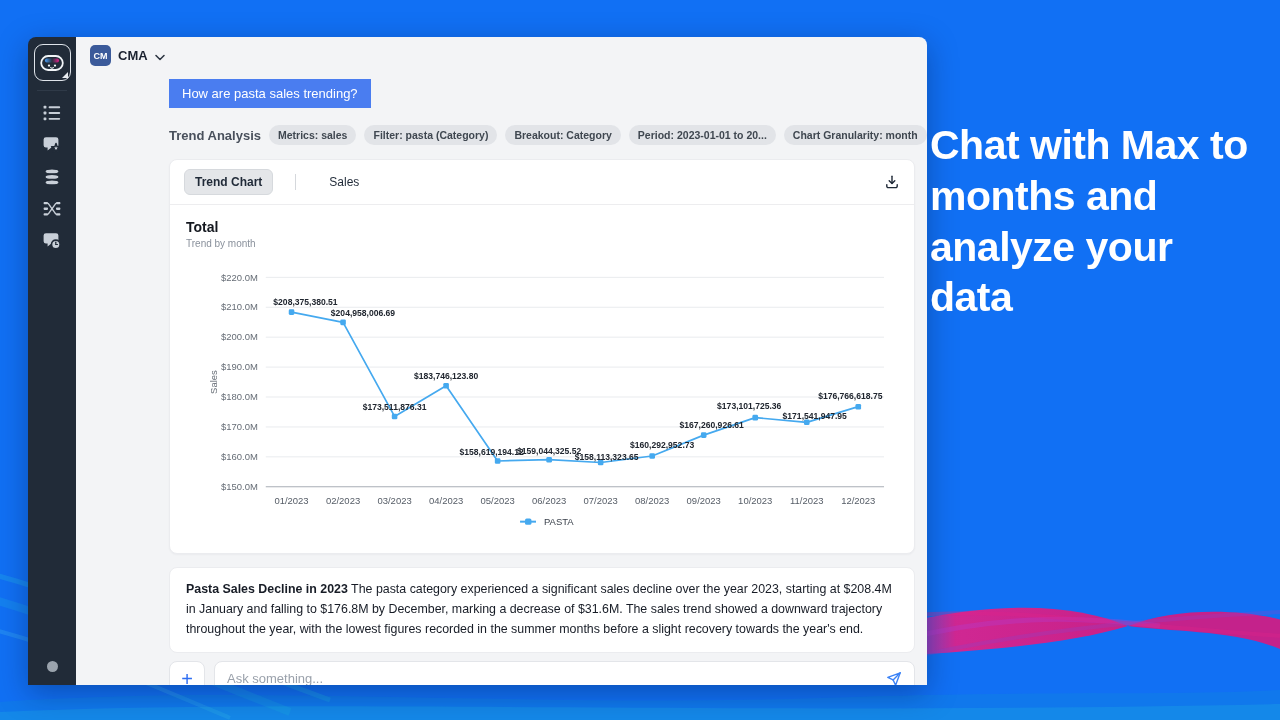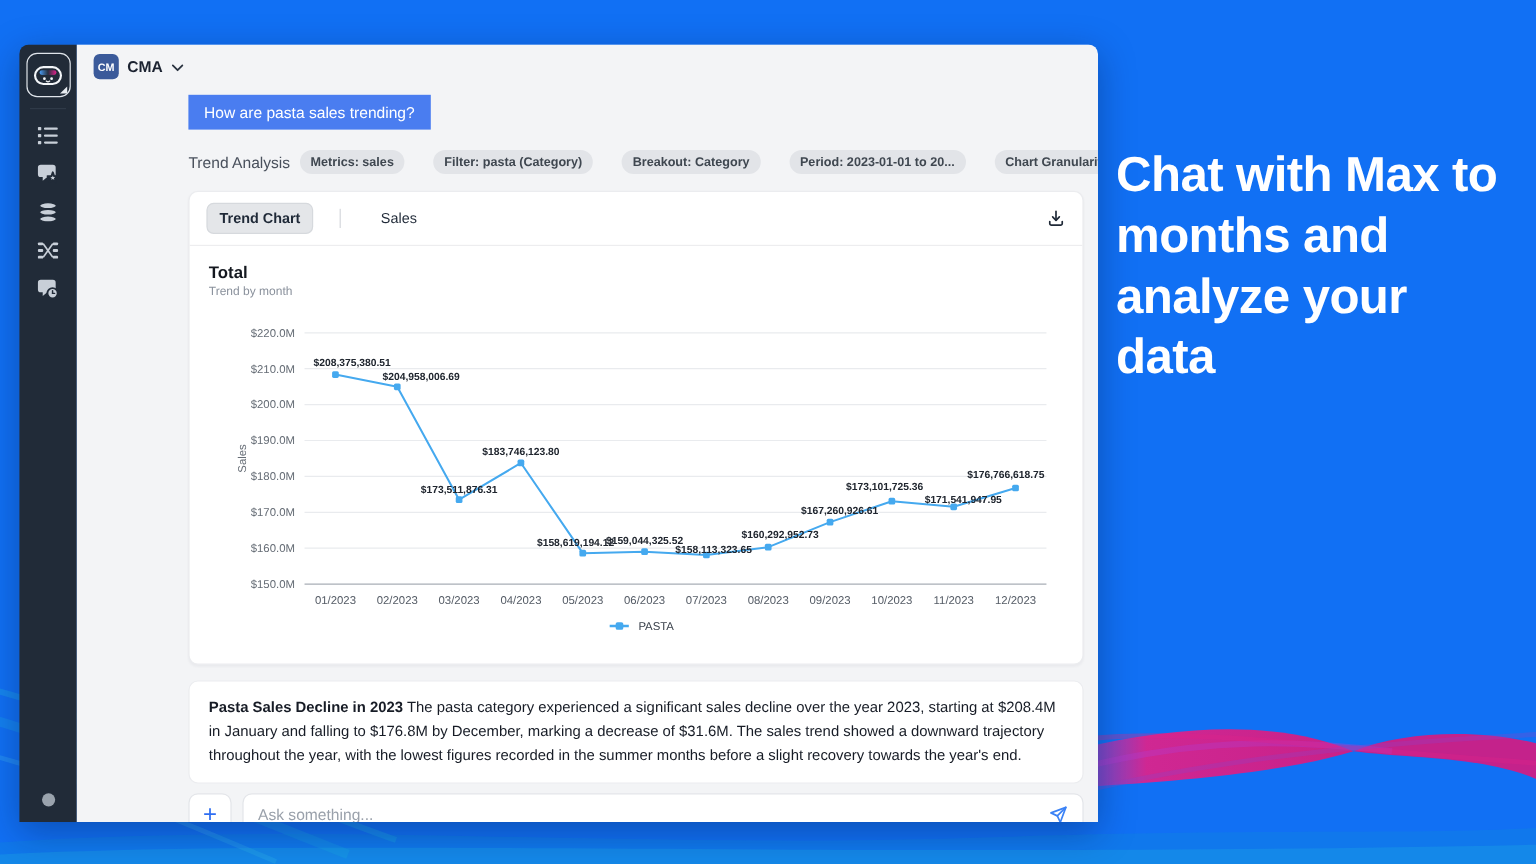--- a/index.html
+++ b/index.html
@@ -12,21 +12,21 @@
   
   .bg-waves { position:absolute; inset:0; width:1280px; height:720px; z-index:0; }
   
   .hero {
     position:absolute; left:930px; top:120px; width:335px; z-index:2;
     color:#ffffff; font-size:41px; font-weight:700; line-height:1.24;
     letter-spacing:-0.5px;
   }
   
   .app-window {
-    position:absolute; left:16px; top:37px; width:899px; height:648px; z-index:1;
+    position:absolute; left:28px; top:37px; width:899px; height:648px; z-index:1;
     display:flex; overflow:hidden; border-radius:8px 8px 0 0;
     box-shadow:0 8px 30px rgba(0,20,60,.35);
   }
   
   .sidebar {
     width:48px; background:#212b38; display:flex; flex-direction:column; align-items:center;
     padding-top:7px; flex-shrink:0;
   }
   .logo-box {
     width:37px; height:37px; border:1.5px solid #dfe4ea; border-radius:9px;
@@ -54,22 +54,22 @@
   .ws-caret svg { width:10px; height:7px; stroke:#2a3340; }
   .content-col { margin:0 12px 0 93px; display:flex; flex-direction:column; }
   
   .bubble-row { margin-top:13px; }
   .user-bubble {
     display:inline-block; background:#4a7df0; color:#fff; font-size:13px;
     padding:7px 13px; border-radius:0;
   }
   
   .meta-row { margin-top:17px; display:flex; align-items:center; gap:8px; }
-  .meta-title { font-size:13px; color:#49505c; white-space:nowrap; }
-  .chips { display:flex; align-items:flex-end; gap:24px; flex-wrap:nowrap; }
+  .meta-title { font-size:13px; color:#49505c; white-space:nowrap;font-weight:bold; }
+  .chips { display:flex; align-items:flex-end; gap:8px; flex-wrap:nowrap; }
   .chip {
     background:#e2e4e8; color:#3f4750; font-size:10.5px; font-weight:700;
     padding:4px 9px; border-radius:10px; white-space:nowrap;
   }
   
   .chart-card {
     margin-top:14px; background:#fff; border-radius:8px; border:1px solid #ebecef;
     box-shadow:0 1px 2px rgba(16,24,40,.04);
   }
   .tabs-row { display:flex; align-items:center; gap:22px; padding:9px 14px; }

